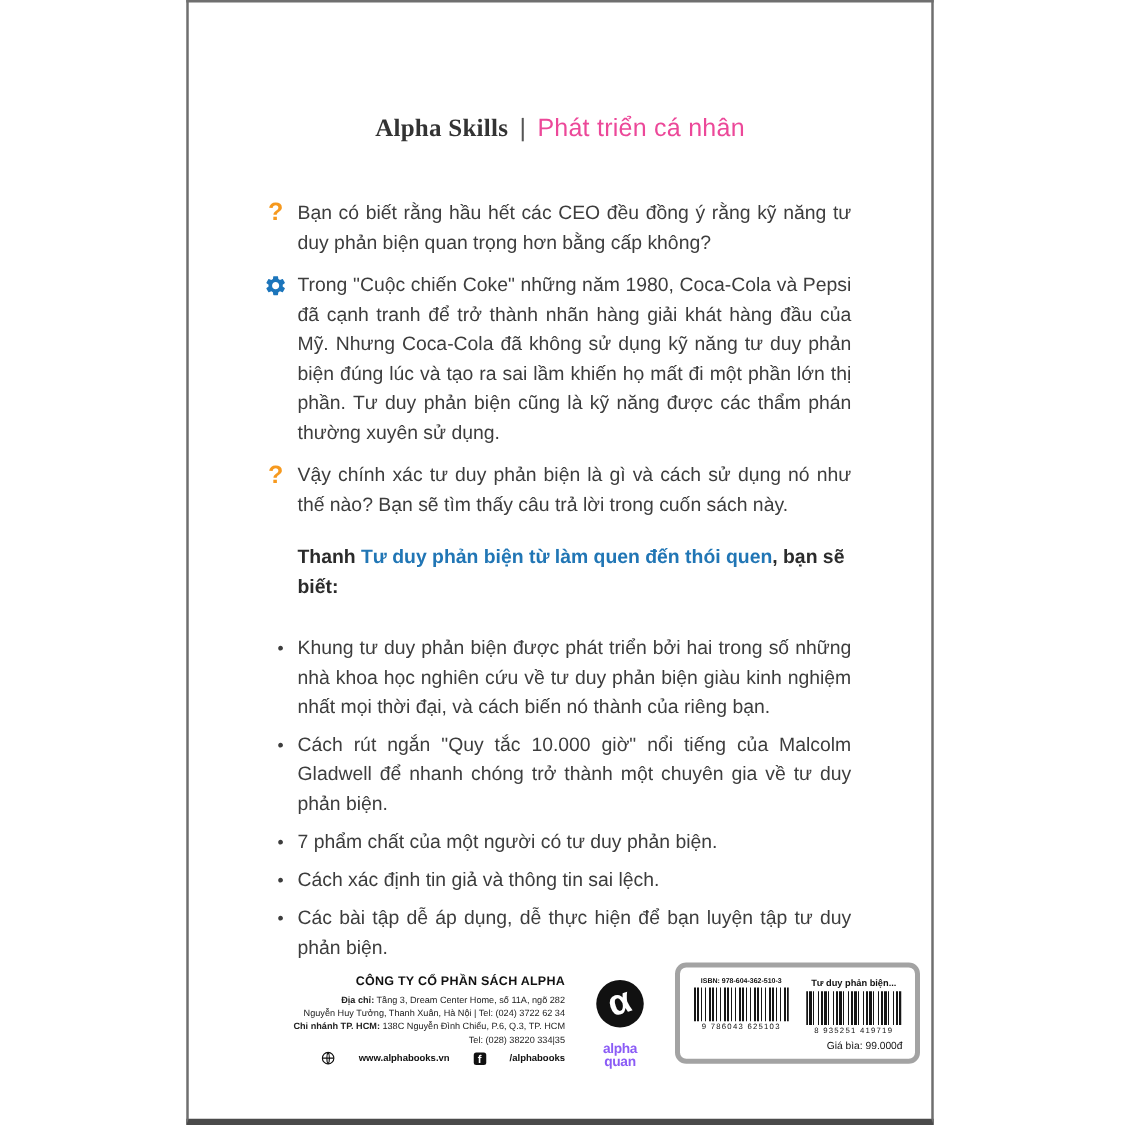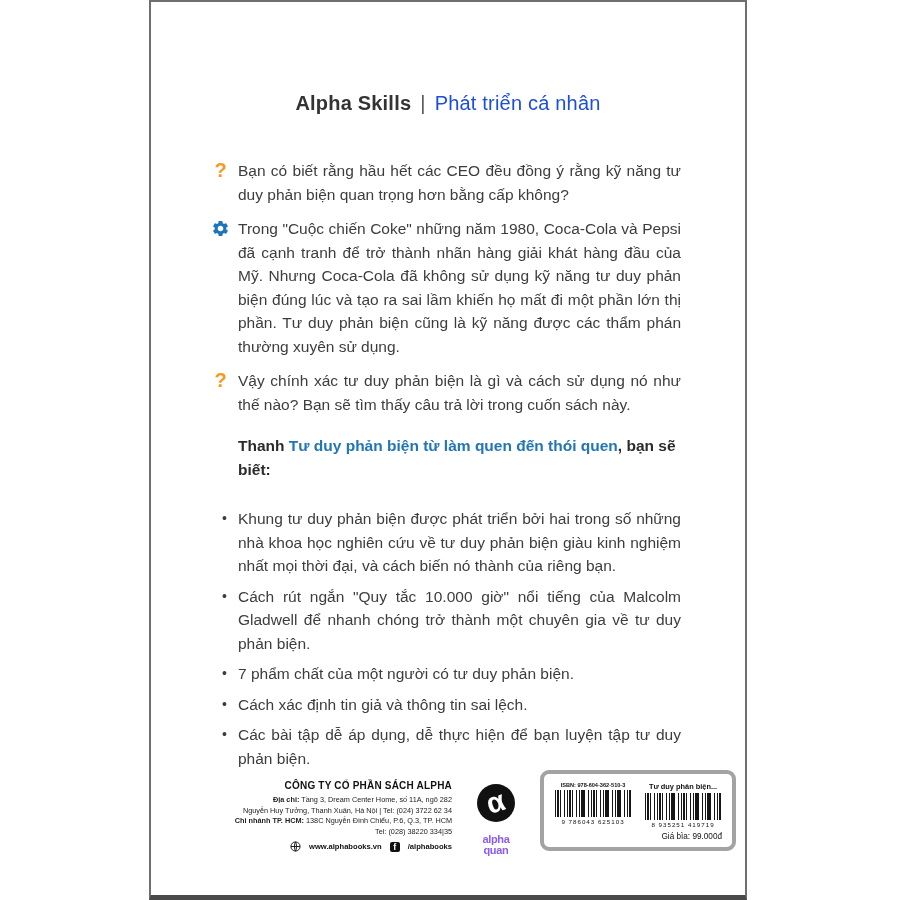--- a/index.html
+++ b/index.html
@@ -6,23 +6,23 @@
   html,body { width:900px; height:900px; background:#ffffff; font-family:"Liberation Sans", sans-serif; }
   .cover {
     position:absolute; left:149px; top:0; width:598px; height:900px;
     background:#ffffff;
     border:2px solid #6f6f6f;
     border-bottom:5px solid #4a4a4a;
   }
   .header {
     margin-top:90px; text-align:center; font-size:20px; color:#3b3b3b; letter-spacing:.2px;
   }
-  .header .brand { font-weight:700; color:#333; }
+  .header .brand { font-weight:700; color:#333;font-family:Liberation Serif, serif; }
   .header .sep { margin:0 9px; color:#555; font-weight:300; }
-  .header .cat { font-weight:400; color:#1d4ed8; }
+  .header .cat { font-weight:400; color:#ec4899; }
 
   .content { padding:44px 64px 0 60px; color:#3d3d3d; font-size:15.5px; line-height:23.5px; }
 
   .para { display:flex; align-items:flex-start; margin-bottom:11px; }
   .para .ic { flex:none; width:19px; margin-right:8px; text-align:center; }
   .qmark { font-size:20px; line-height:23.5px; font-weight:800; color:#f6991e; display:inline-block; }
   .gear-svg { width:19px; height:19px; margin-top:2px; display:inline-block; }
   .para .txt { flex:1; text-align:justify; }
 
   .headline { margin:18px 0 26px 27px; font-weight:700; font-size:15.5px; color:#2b2b2b; }
@@ -35,21 +35,21 @@
 
   .footer {
     position:absolute; left:2px; right:2px; top:768px;
     display:flex; justify-content:flex-end; align-items:flex-start; gap:11px;
     padding-right:7px;
   }
   .pub { width:218px; text-align:right; color:#111; padding-top:10px; }
   .pub-name { font-size:10px; font-weight:700; letter-spacing:.2px; margin-bottom:4px; }
   .pub-line { font-size:7.3px; line-height:10.5px; color:#222; }
   .pub-line b { font-weight:700; }
-  .pub-web { margin-top:4px; font-size:7.6px; font-weight:700; display:flex; justify-content:flex-end; align-items:center; gap:8px; }
+  .pub-web { margin-top:4px; font-size:7.6px; font-weight:700; display:flex; justify-content:flex-end; align-items:center; gap:19px; }
   .globe-svg { width:11px; height:11px; }
   .fb { width:10px; height:10px; background:#111; color:#fff; border-radius:2px; font-size:9px; font-weight:700;
         display:inline-flex; align-items:flex-end; justify-content:center; line-height:10px; }
 
   .logo { width:66px; text-align:center; padding-top:14px; }
   .logo-mark { width:38px; height:38px; border-radius:50%; background:#111; margin:0 auto;
                display:flex; align-items:center; justify-content:center; }
   .logo-mark .alpha-glyph { color:#fff; font-size:29px; font-weight:700; transform:rotate(-18deg) translateY(-1px); }
   .logo-text { margin-top:12px; font-size:11px; font-weight:700; line-height:11px; color:#8b5cf6; letter-spacing:-0.3px; }
 

